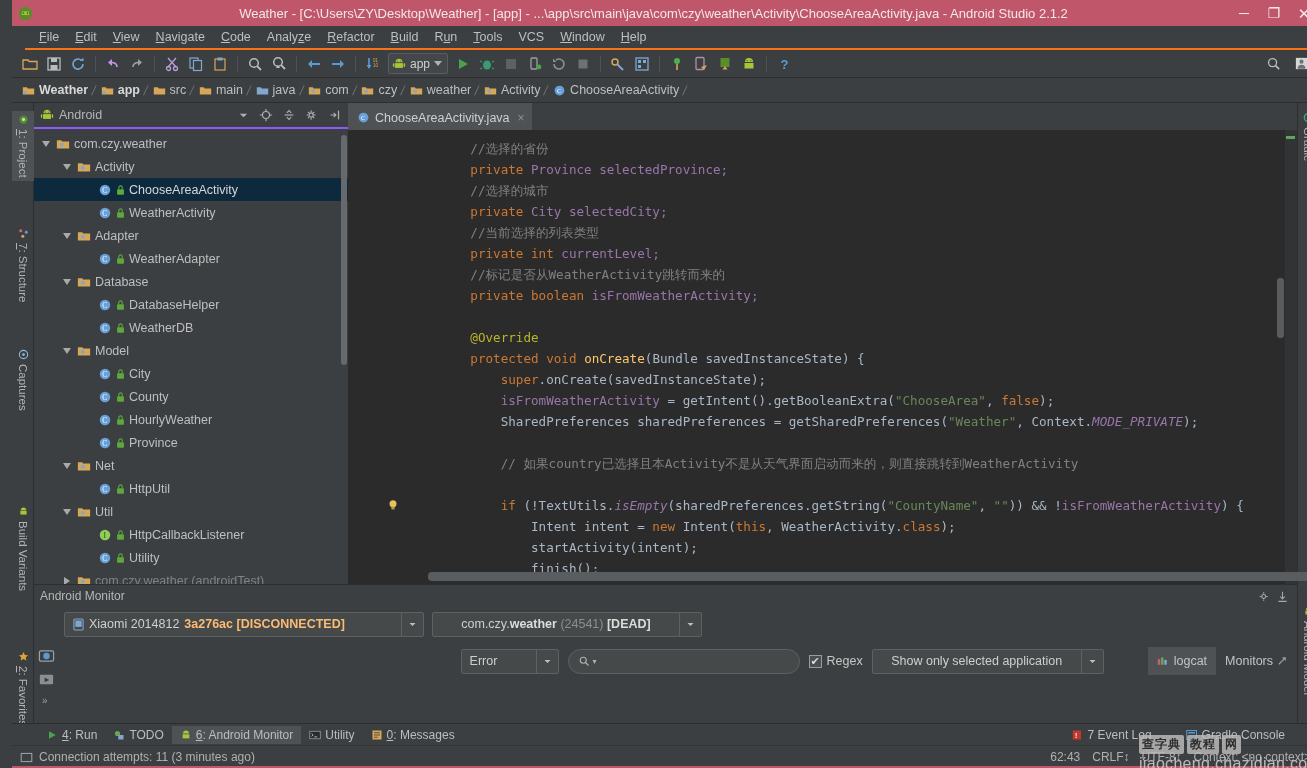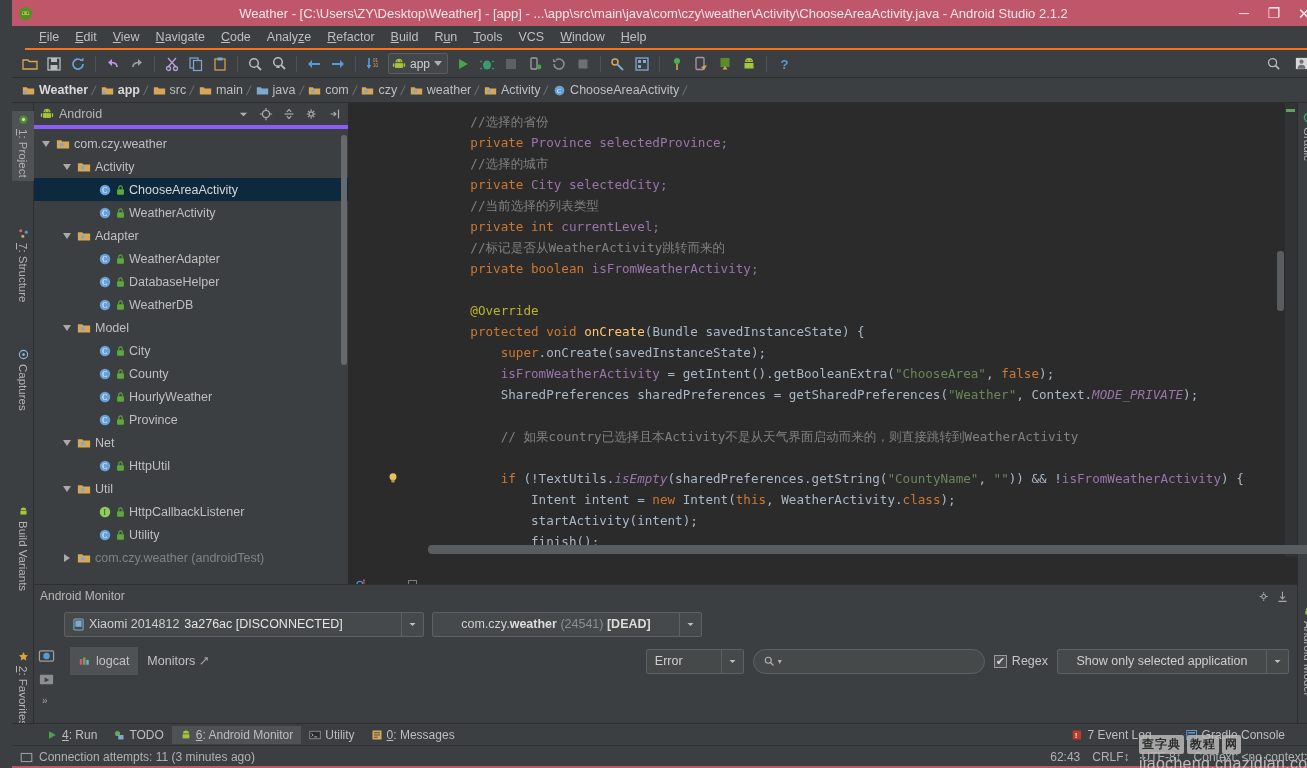--- a/index.html
+++ b/index.html
@@ -95,21 +95,21 @@
   }
   .dot-icon{ width:11px; height:11px; flex:none; }
 
   
   .project-panel{
     position:absolute; left:22px; top:103px; width:314px; height:481px;
     background:#3c3f41; display:flex; flex-direction:column;
   }
   .pp-header{
     height:26px; display:flex; align-items:center; padding:0 4px 0 6px; gap:5px;
-    border-bottom:4px solid #8b5cf6;
+    border-bottom:2px solid #8b5cf6;
   }
   .pp-header .pp-title{ font-size:12.5px; color:#b5b5b5; }
   .pp-header .spacer{ flex:1; }
   .pp-icon{ width:18px; height:18px; display:flex; align-items:center; justify-content:center; }
   .pp-tree{
     flex:1; background:#3c3f41; overflow:hidden; position:relative;
     padding-top:3px;
   }
   .tree-row{
     height:23px; display:flex; align-items:center; white-space:nowrap;
@@ -737,20 +737,32 @@
               </svg>
             </span>
             <span style="display: flex;">
               <svg width="11" height="12" viewBox="0 0 12 14" style="margin-left:2px">
                 <rect x="2" y="6" width="8" height="6.4" rx="1" fill="#5fa83c"></rect>
                 <path d="M4 6V4.2a2 2 0 0 1 4 0V6" fill="none" stroke="#5fa83c" stroke-width="1.3"></path>
               </svg>
             </span>
             <span class="tlabel">WeatherAdapter</span>
           </div>
+          <div class="tree-row" style="padding-left: 25px;">
+            <span class="twisty">
+              <i class="down"></i>
+            </span>
+            <span class="ticon">
+              <svg width="14" height="14" viewBox="0 0 16 16">
+                <path d="M1 3.6h5l1 1.4h8V13H1z" fill="#d8a657"></path>
+                <rect x="4.6" y="7" width="4" height="3.6" fill="#7fa8cf"></rect>
+              </svg>
+            </span>
+            <span class="tlabel">Database</span>
+          </div>
           <div class="tree-row" style="padding-left: 46px;">
             <span class="twisty"></span>
             <span class="ticon">
               <svg width="14" height="14" viewBox="0 0 16 16">
                 <circle cx="8" cy="8" r="6" fill="#68a0d8"></circle>
                 <text x="4.8" y="11.3" font-size="8.5" fill="#fff" font-family="serif">C</text>
               </svg>
             </span>
             <span style="display: flex;">
               <svg width="11" height="12" viewBox="0 0 12 14" style="margin-left:2px">
@@ -935,20 +947,30 @@
               </svg>
             </span>
             <span class="tlabel">com.czy.weather (androidTest)</span>
           </div>
         </div>
       <div class="pp-scrollbar"></div>
     </div>
   </div>
 
   <div class="editor-area">
+    <div class="tabbar">
+      <div class="etab">
+        <svg width="13" height="13" viewBox="0 0 16 16">
+            <circle cx="8" cy="8" r="6" fill="#68a0d8"></circle>
+            <text x="5" y="11" font-size="8" fill="#fff" font-family="serif">C</text>
+          </svg>
+        <span>ChooseAreaActivity.java</span>
+        <span class="close-x">×</span>
+      </div>
+    </div>
     <div class="editor-body">
       <div class="gutter">
         <div class="gutter-icon" style="left:38px; top:141px">
           <svg width="14" height="14" viewBox="0 0 16 16">
               <circle cx="8" cy="6.5" r="4" fill="#e8c15a"></circle>
               <rect x="6" y="10" width="4" height="3" rx="1" fill="#b9963f"></rect>
             </svg>
         </div>
         <div class="gutter-icon" style="left:7px; top:247px">
           <svg width="13" height="13" viewBox="0 0 16 16">
@@ -991,21 +1013,21 @@
     </div>
 
     <div class="mon-row2">
       <div class="combo" style="width:360px;">
         <div class="ctext" style="flex:1;">
           <svg width="11" height="13" viewBox="0 0 12 14">
               <rect x="1" y="1" width="10" height="12" rx="1.2" fill="none" stroke="#7fa8cf" stroke-width="1.2"></rect>
               <rect x="2.6" y="2.6" width="6.8" height="7" fill="#7fa8cf"></rect>
             </svg>
           <span>Xiaomi 2014812 </span>
-            <span style="font-weight:normal;color:#e5e5e5;">3a276ac [DISCONNECTED]</span>
+            <span style="font-weight:bold;color:#fdba74;">3a276ac [DISCONNECTED]</span>
         </div>
         <div class="cbtn">
           <svg width="9" height="9" viewBox="0 0 12 12">
               <path d="M2 4l4 4 4-4z" fill="#c0c0c0"></path>
             </svg>
         </div>
       </div>
       <div class="combo" style="width:270px;">
         <div class="ctext" style="flex:1; justify-content:center;">
           <span><span>com.czy.</span><span style="font-weight:bold;color:#dcdcdc;">weather</span><span style="color:#8b8f91;"> (24541) </span><span style="font-weight:bold;color:#dcdcdc;">[DEAD]</span></span>
@@ -1026,68 +1048,68 @@
               <circle cx="9" cy="9.5" r="3.4" fill="#5b9bd5"></circle>
             </svg>
         </div>
         <div style="position:absolute; left:4px; top:40px;">
           <svg width="17" height="17" viewBox="0 0 18 18">
               <rect x="2" y="4" width="14" height="10" rx="1" fill="#8b8f91"></rect>
               <path d="M7 7l5 2.5L7 12z" fill="#3c3f41"></path>
             </svg>
         </div>
         <div style="position:absolute; left:8px; top:64px; font-size:10px; color:#a0a0a0;">»</div>
+      </div>
+
+      <div style="margin-left:auto; display:flex; align-items:center; gap:9px; padding-right:8px;">
+        <div class="combo" style="width:98px;">
+          <div class="ctext" style="flex:1;">Error</div>
+          <div class="cbtn">
+            <svg width="9" height="9" viewBox="0 0 12 12">
+                <path d="M2 4l4 4 4-4z" fill="#c0c0c0"></path>
+              </svg>
+          </div>
+        </div>
+        <div class="search-round">
+          <svg width="12" height="12" viewBox="0 0 16 16">
+              <circle cx="7" cy="7" r="4" fill="none" stroke="#b0b0b0" stroke-width="1.5"></circle>
+              <path d="M10 10l4 4" stroke="#b0b0b0" stroke-width="1.7"></path>
+            </svg>
+          <span style="font-size:8px; color:#b0b0b0;">▾</span>
+        </div>
+        <div style="display:flex; align-items:center; gap:5px;">
+          <span class="checkbox">
+              <span class="chk">✔</span>
+            </span>
+          <span style="font-size:12.5px; color:#c6c6c6;">Regex</span>
+        </div>
+        <div class="combo" style="width:232px;">
+          <div class="ctext" style="flex:1; justify-content:center;">Show only selected application</div>
+          <div class="cbtn">
+            <svg width="9" height="9" viewBox="0 0 12 12">
+                <path d="M2 4l4 4 4-4z" fill="#c0c0c0"></path>
+              </svg>
+          </div>
+        </div>
       </div>
 
       <div style="margin-left:36px; display:flex; align-items:flex-end; height:28px;">
         <div class="mtab sel">
           <svg width="13" height="13" viewBox="0 0 16 16">
               <rect x="1" y="5" width="3" height="7" fill="#d05a7a"></rect>
               <rect x="5" y="3" width="3" height="9" fill="#6aa84f"></rect>
               <rect x="9" y="6" width="3" height="6" fill="#7fa8cf"></rect>
             </svg>
           <span>logcat</span>
         </div>
         <div class="mtab">
           <span>Monitors</span>
           <svg width="11" height="11" viewBox="0 0 12 12">
               <path d="M2 9L9 2M6 2h3v3" fill="none" stroke="#a0a0a0" stroke-width="1.2"></path>
             </svg>
-        </div>
-      </div>
-
-      <div style="margin-left:auto; display:flex; align-items:center; gap:9px; padding-right:8px;">
-        <div class="combo" style="width:98px;">
-          <div class="ctext" style="flex:1;">Error</div>
-          <div class="cbtn">
-            <svg width="9" height="9" viewBox="0 0 12 12">
-                <path d="M2 4l4 4 4-4z" fill="#c0c0c0"></path>
-              </svg>
-          </div>
-        </div>
-        <div class="search-round">
-          <svg width="12" height="12" viewBox="0 0 16 16">
-              <circle cx="7" cy="7" r="4" fill="none" stroke="#b0b0b0" stroke-width="1.5"></circle>
-              <path d="M10 10l4 4" stroke="#b0b0b0" stroke-width="1.7"></path>
-            </svg>
-          <span style="font-size:8px; color:#b0b0b0;">▾</span>
-        </div>
-        <div style="display:flex; align-items:center; gap:5px;">
-          <span class="checkbox">
-              <span class="chk">✔</span>
-            </span>
-          <span style="font-size:12.5px; color:#c6c6c6;">Regex</span>
-        </div>
-        <div class="combo" style="width:232px;">
-          <div class="ctext" style="flex:1; justify-content:center;">Show only selected application</div>
-          <div class="cbtn">
-            <svg width="9" height="9" viewBox="0 0 12 12">
-                <path d="M2 4l4 4 4-4z" fill="#c0c0c0"></path>
-              </svg>
-          </div>
         </div>
       </div>
     </div>
   </div>
 
   <div class="bottom-tabs">
     <div class="btab">
       <svg width="12" height="12" viewBox="0 0 16 16">
           <path d="M4 3l9 5-9 5z" fill="#4ca24c"></path>
         </svg>

